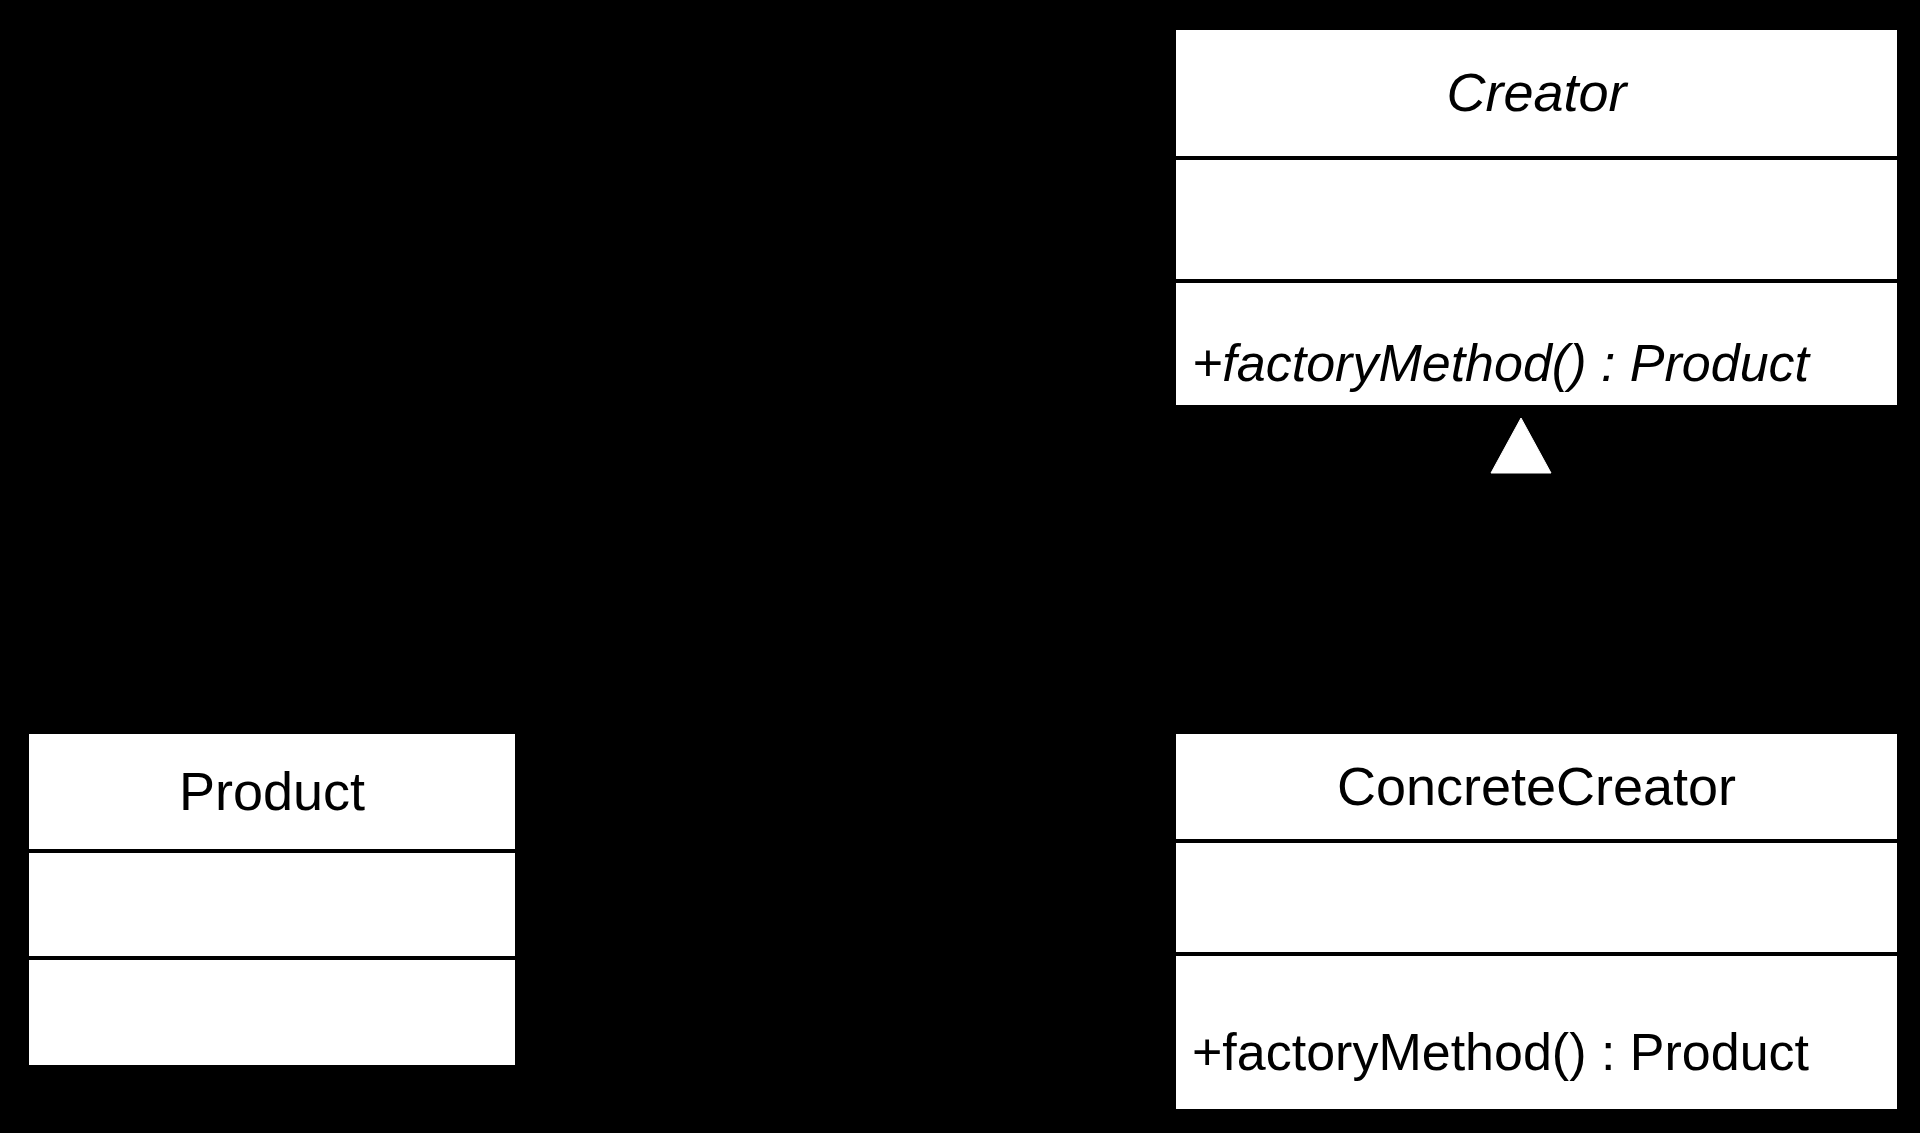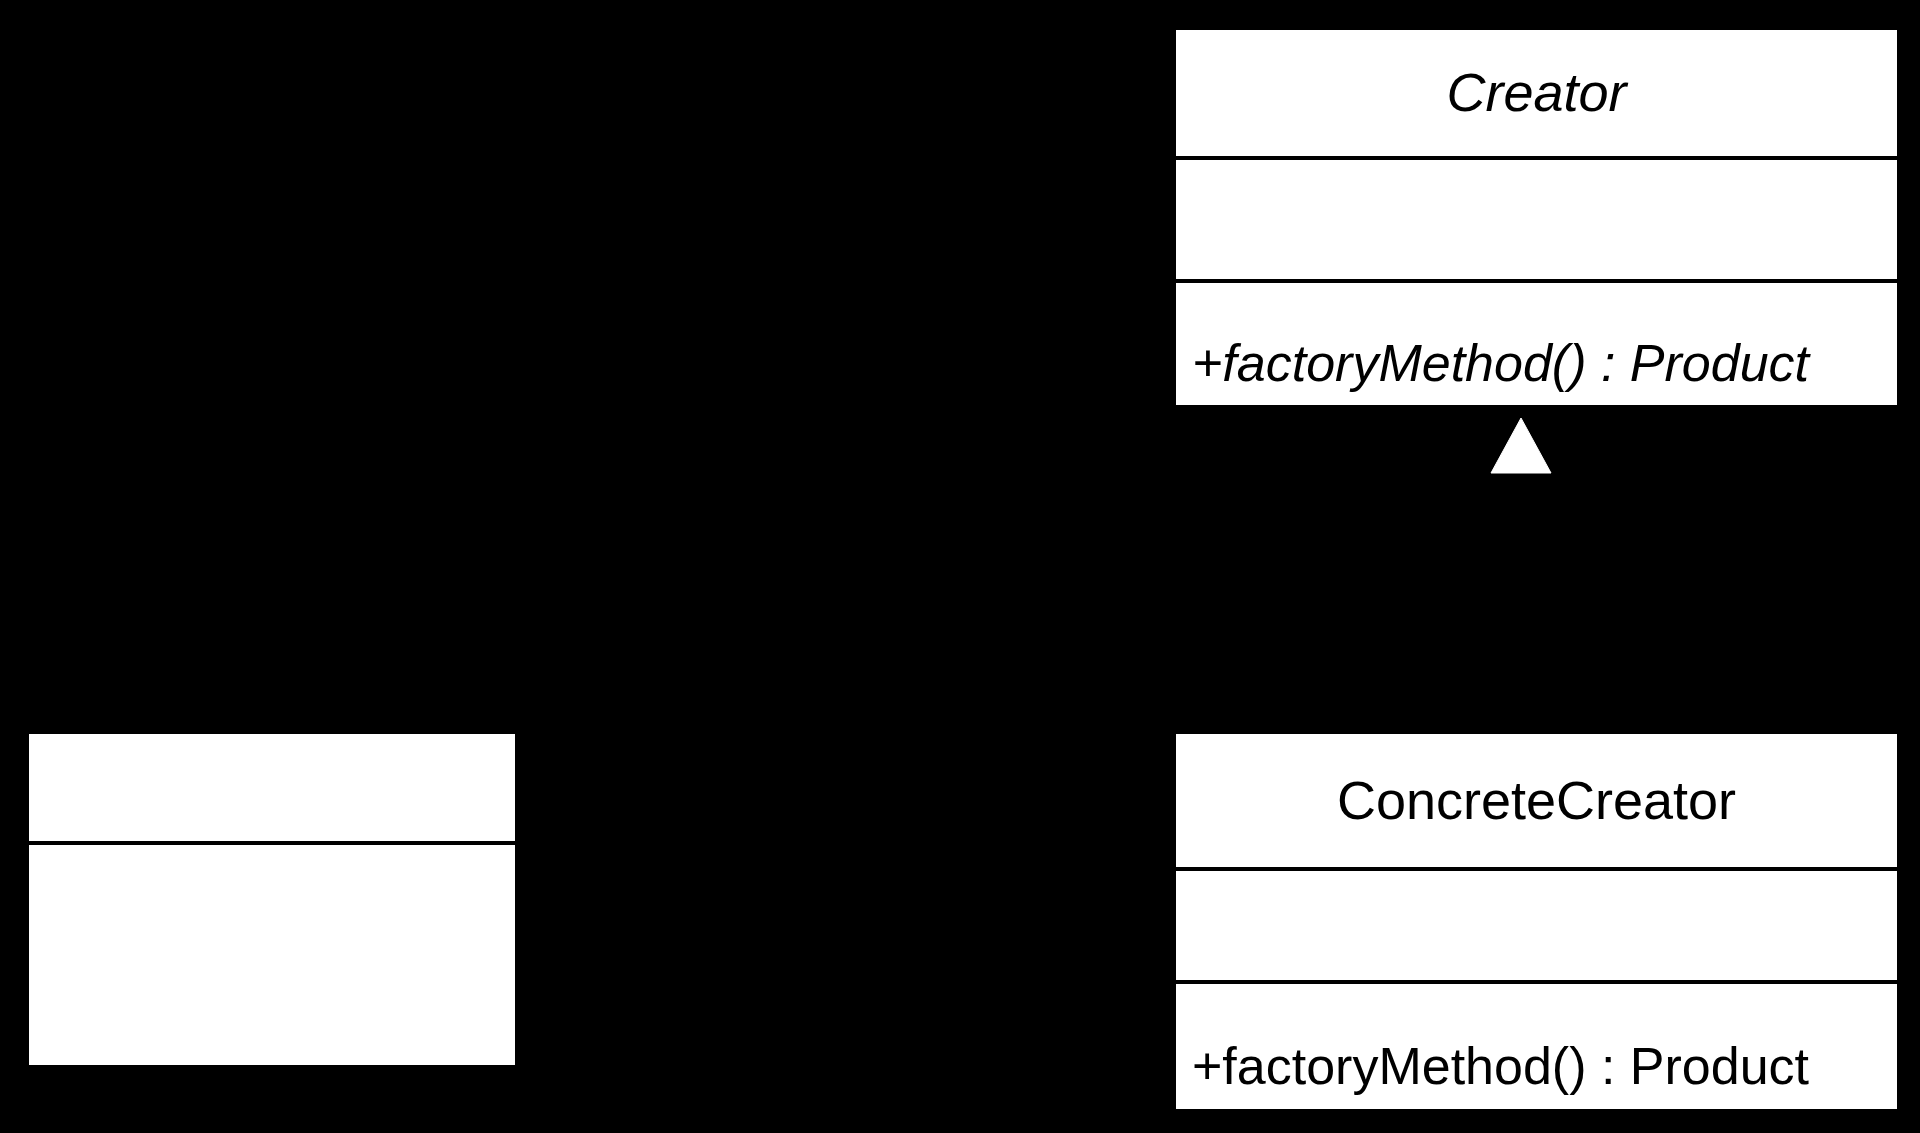--- a/index.html
+++ b/index.html
@@ -95,21 +95,21 @@
   #creator-class .compartment-attributes  { height: 123px; }
   #creator-class .compartment-operations  { flex: 1 1 auto; }
 
   
   #concretecreator-class {
     left: 1173px;
     top: 731px;
     width: 727px;
     height: 381px;
   }
-  #concretecreator-class .compartment-name        { height: 133px; }
+  #concretecreator-class .compartment-name        { height: 105px; }
   #concretecreator-class .compartment-attributes  { height: 113px; }
   #concretecreator-class .compartment-operations  { flex: 1 1 auto; }
 
   
   #product-class {
     left: 26px;
     top: 731px;
     width: 492px;
     height: 337px;
   }
@@ -150,20 +150,23 @@
   </div>
 
   <div id="generalization-creator">
     <svg viewBox="0 0 64 315" xmlns="http://www.w3.org/2000/svg">
       <line x1="32" y1="57" x2="32" y2="315" stroke="#000000" stroke-width="4"></line>
       <polygon points="32,2 62,57 2,57" fill="#FFFFFF" stroke="#FFFFFF" stroke-width="1"></polygon>
     </svg>
   </div>
 
   <div class="uml-class" id="product-class">
+    <div class="uml-compartment compartment-name">
+      <span class="uml-name-text">Product</span>
+    </div>
     <div class="uml-compartment compartment-attributes">
       <span class="uml-empty"></span>
     </div>
     <div class="uml-compartment compartment-operations">
       <span class="uml-empty"></span>
     </div>
   </div>
 
   <div class="uml-class" id="concretecreator-class">
     <div class="uml-compartment compartment-name">

